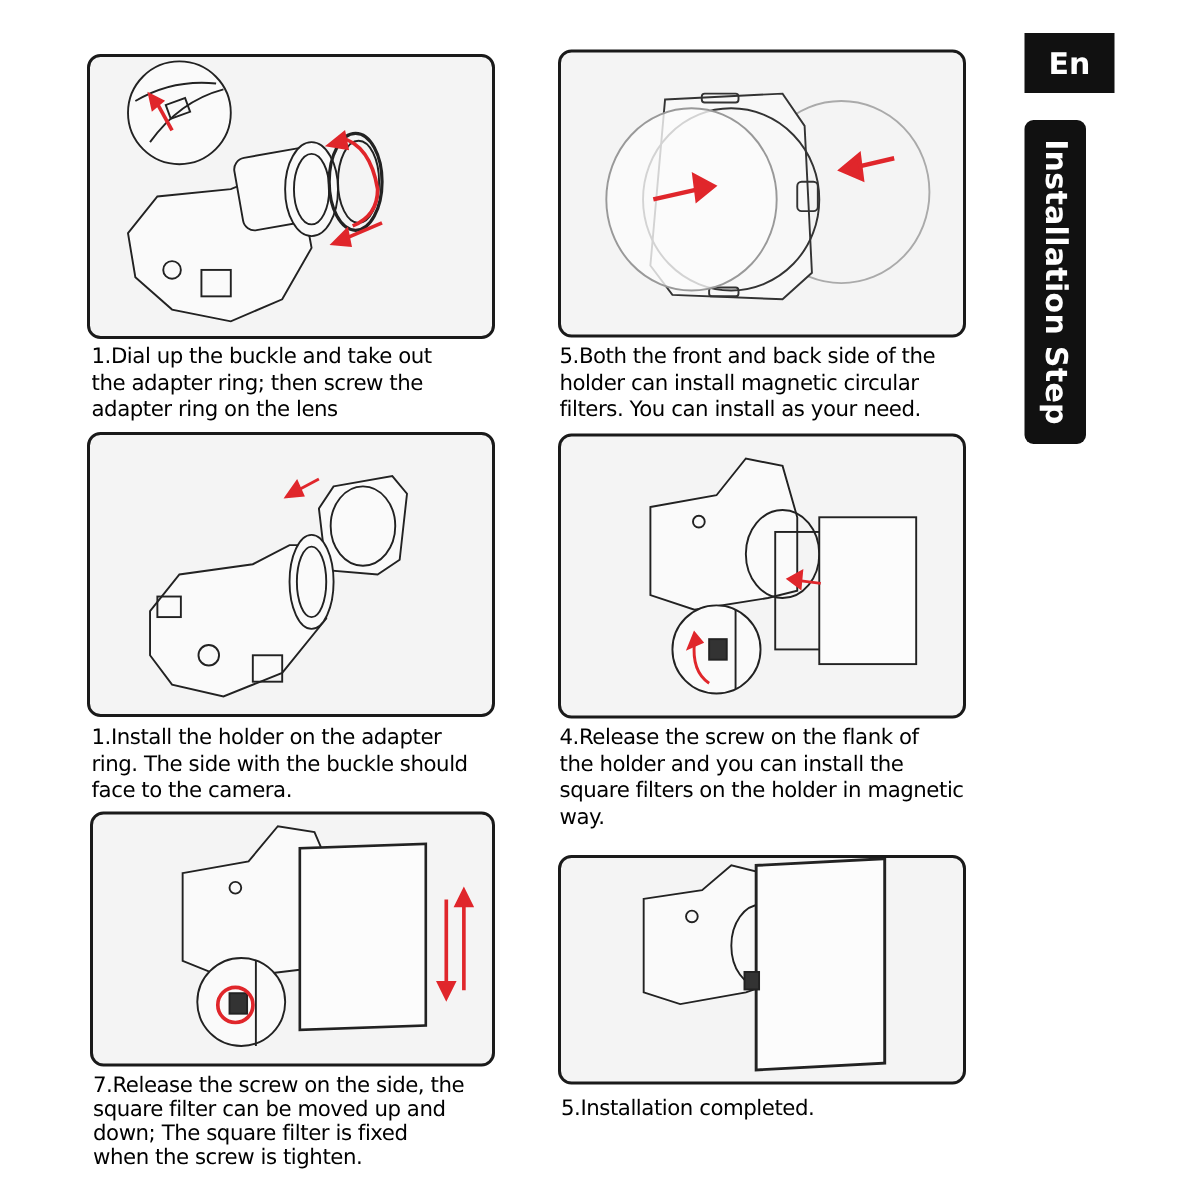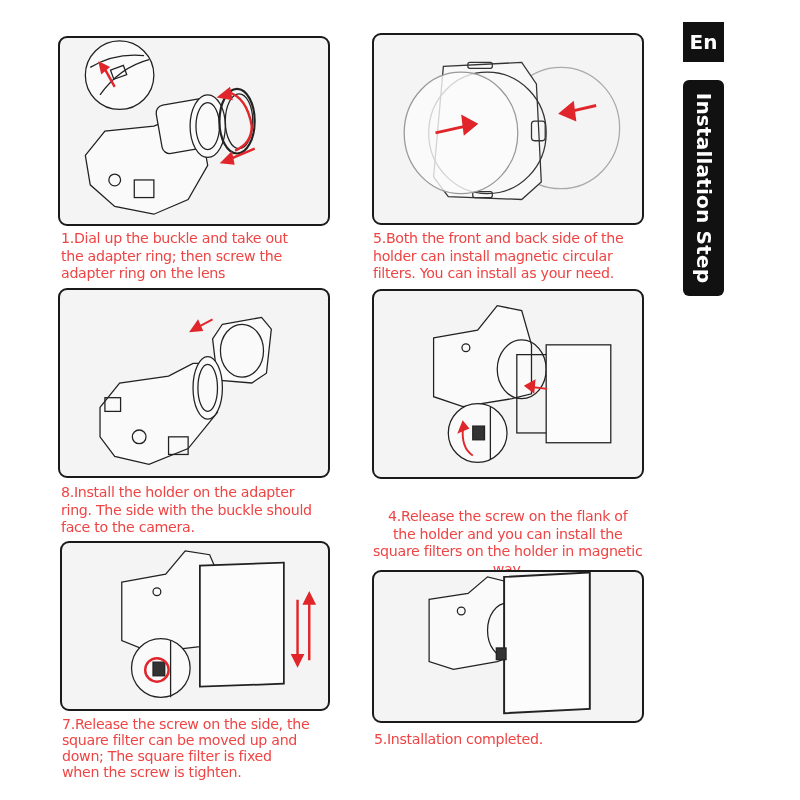--- a/index.html
+++ b/index.html
@@ -1,20 +1,20 @@
 <!DOCTYPE html>
 <html><head>
 <meta charset="utf-8">
 <style>
   html,body{margin:0;padding:0;background:#ffffff;}
   body{width:800px;height:800px;position:relative;overflow:hidden;font-family:"DejaVu Sans","Liberation Sans",sans-serif;color:#111;}
   .panel{position:absolute;border:2.5px solid #1a1a1a;border-radius:9px;background:#f4f4f4;box-sizing:border-box;overflow:hidden;}
   .panel svg{position:absolute;left:0;top:0;width:100%;height:100%;}
-  .caption{position:absolute;font-size:14.2px;line-height:17.5px;letter-spacing:-0.3px;color:#ef4444;white-space:pre-line;}
-  .side-en{position:absolute;left:683px;top:22px;width:41px;height:40px;background:#111;color:#fff;font-weight:bold;font-size:20px;display:flex;align-items:center;justify-content:center;font-family:"DejaVu Sans",sans-serif;}
+  .caption{position:absolute;font-size:14.2px;line-height:17.5px;letter-spacing:-0.3px;color:#000000;white-space:pre-line;}
+  .side-en{position:absolute;left:683px;top:22px;width:60px;height:40px;background:#111;color:#fff;font-weight:bold;font-size:20px;display:flex;align-items:center;justify-content:center;font-family:"DejaVu Sans",sans-serif;}
   .side-title{position:absolute;left:683px;top:80px;width:41px;height:216px;background:#111;border-radius:6px;}
   .side-title span{position:absolute;left:50%;top:50%;transform:translate(-50%,-50%) rotate(90deg);color:#fff;font-weight:bold;font-size:20px;white-space:nowrap;font-family:"DejaVu Sans",sans-serif;letter-spacing:0.2px;}
 </style>
 </head>
 <body>
 
 <div class="side-en">
     <span>En</span>
   </div>
 <div class="side-title">
@@ -85,21 +85,21 @@
       <rect x="110" y="150" width="20" height="18"></rect>
       <circle cx="80" cy="150" r="7"></circle>
       <rect x="45" y="110" width="16" height="14"></rect>
     </g>
     <g fill="#e0262b" stroke="#e0262b" stroke-width="2">
       <line x1="155" y1="30" x2="140" y2="38"></line>
         <polygon points="133,42 140,32 144,41"></polygon>
     </g>
   </svg>
 </div>
-<div class="caption" style="left:61px;top:484px;">8.Install the holder on the adapter
+<div class="caption" style="left:61px;top:484px;">1.Install the holder on the adapter
 ring. The side with the buckle should
 face to the camera.</div>
 
 <div class="panel" style="left:372px;top:289px;width:272px;height:190px;">
   <svg viewBox="0 0 272 190">
     <g fill="none" stroke="#222" stroke-width="1.3">
       <path d="M60 48 L105 40 L125 15 L150 20 L160 55 L160 105 L140 110 L90 118 L60 108 Z" fill="#fafafa"></path>
       <circle cx="93" cy="58" r="4"></circle>
       <ellipse cx="150" cy="80" rx="25" ry="30"></ellipse>
       <rect x="145" y="65" width="38" height="80"></rect>
@@ -109,21 +109,21 @@
       <rect x="100" y="138" width="12" height="14" fill="#333"></rect>
     </g>
     <g fill="#e0262b" stroke="#e0262b" stroke-width="2">
       <line x1="176" y1="100" x2="160" y2="98"></line>
         <polygon points="154,97 163,92 162,103"></polygon>
       <path d="M90 140 Q88 160 100 168" fill="none"></path>
       <polygon points="86,144 95,140 90,134"></polygon>
     </g>
   </svg>
 </div>
-<div class="caption" style="left:373px;top:508px;text-align:center;">4.Release the screw on the flank of
+<div class="caption" style="left:373px;top:484px;">4.Release the screw on the flank of
 the holder and you can install the
 square filters on the holder in magnetic
 way.</div>
 
 <div class="panel" style="left:60px;top:541px;width:270px;height:170px;">
   <svg viewBox="0 0 270 170">
     <g fill="none" stroke="#222" stroke-width="1.3">
       <path d="M60 40 L105 32 L125 8 L150 12 L162 40 L160 100 L140 106 L90 112 L60 100 Z" fill="#fafafa"></path>
       <circle cx="96" cy="50" r="4"></circle>
       <rect x="140" y="28" width="86" height="124" fill="#fcfcfc" stroke-width="1.8" transform="skewY(-2)"></rect>

